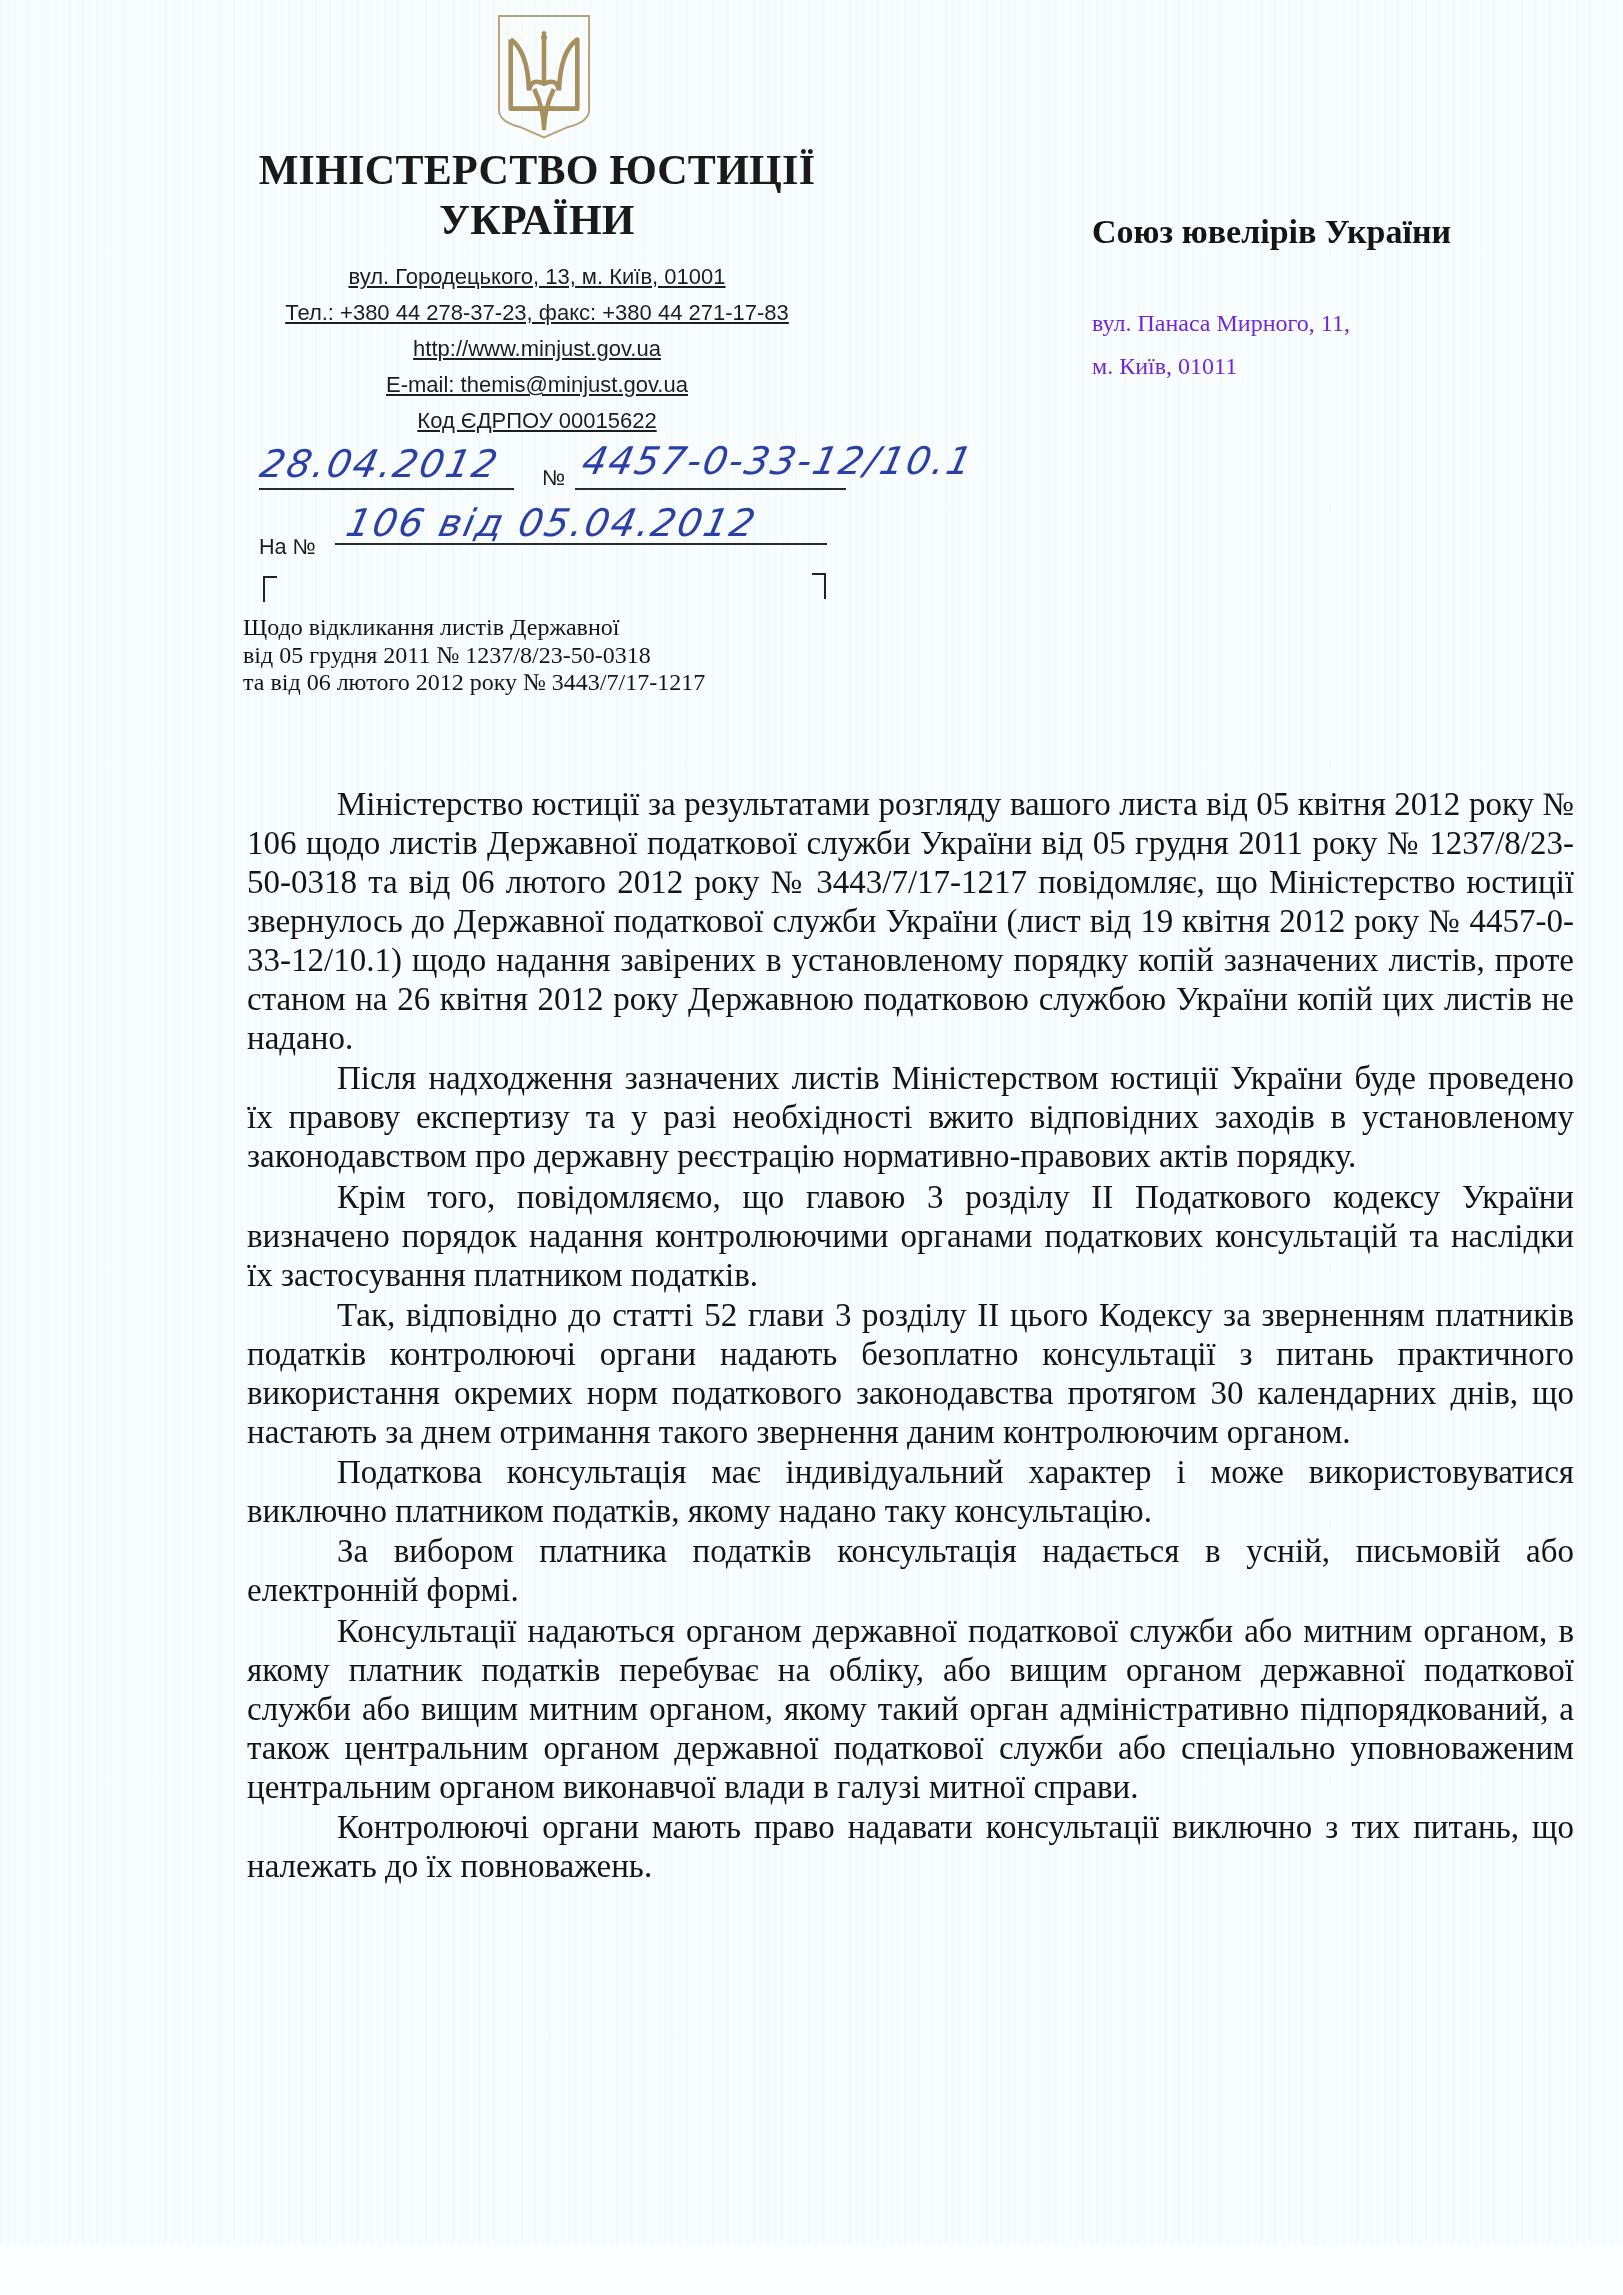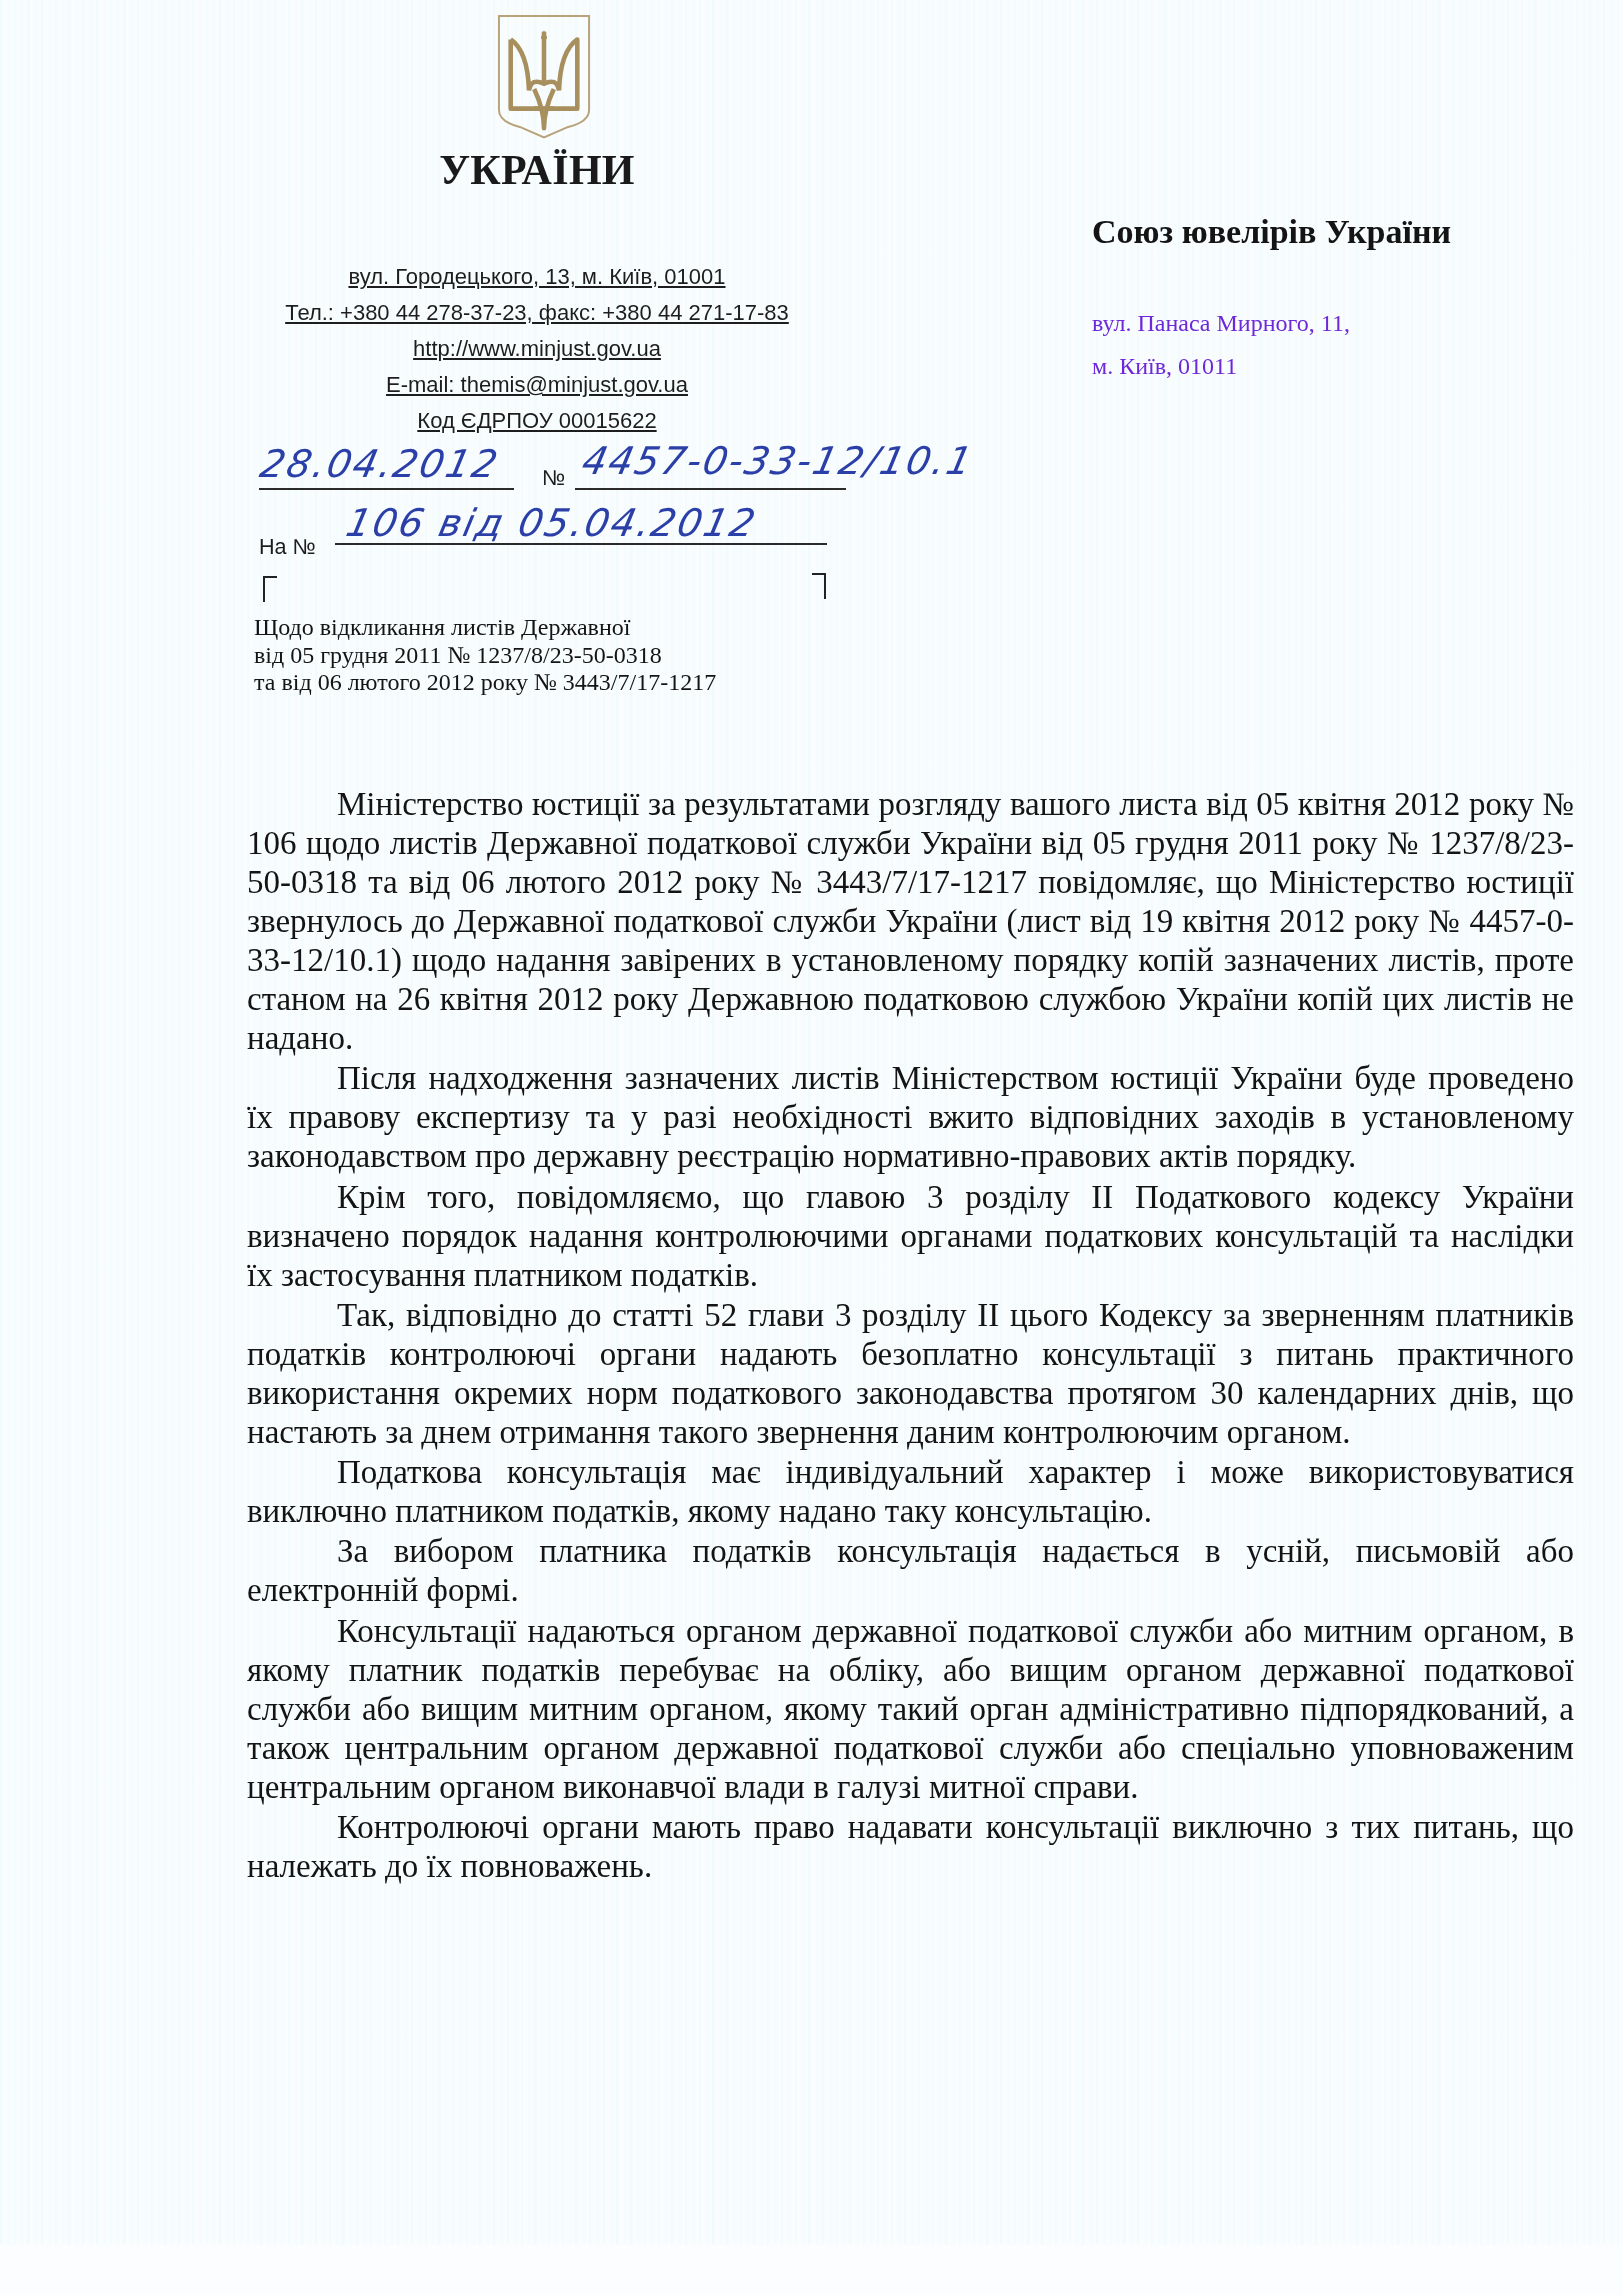--- a/index.html
+++ b/index.html
@@ -46,21 +46,21 @@
     left:1092px; top:302px; font-size:24px; line-height:43px; color:#6d28d9; white-space:nowrap;
   }
 
   
   .bracket { position:absolute; width:11.8px; height:23.6px; }
   .bracket.left { border-top:2px solid #222; border-left:2px solid #222; }
   .bracket.right { border-top:2px solid #222; border-right:2px solid #222; }
 
   
   .subject {
-    left:243px; top:614px; width:589px; font-size:24px; line-height:27.5px; color:#141414;margin-left:11px;
+    left:243px; top:614px; width:589px; font-size:24px; line-height:27.5px; color:#141414;
   }
 
   
   .body {
     left:247px; top:785px; width:1327px;
     font-size:33px; line-height:39px; text-align:justify; color:#141414;
   }
   .body p { margin:0; text-indent:90px; }
   .body p + p { margin-top:1.3px; }
 </style>
@@ -78,20 +78,21 @@
       <path d="M73 30 L73 110"></path>
       <path d="M50 120 Q54 100 73 110 Q92 100 96 120"></path>
       <path d="M58 118 Q73 150 73 178 Q73 150 88 118"></path>
       <path d="M58 148 H88"></path>
     </g>
     <path d="M73 28 L68 40 L73 46 L78 40 Z" fill="#a88f5e"></path>
   </svg>
 </div>
 
 <div class="abs ministry">
+  <div>МІНІСТЕРСТВО ЮСТИЦІЇ</div>
   <div>УКРАЇНИ</div>
 </div>
 
 <div class="abs contacts">
   <div>вул. Городецького, 13, м. Київ, 01001</div>
   <div>Тел.: +380 44 278-37-23, факс: +380 44 271-17-83</div>
   <div>http://www.minjust.gov.ua</div>
   <div>E-mail: themis@minjust.gov.ua</div>
   <div>Код ЄДРПОУ 00015622</div>
 </div>

